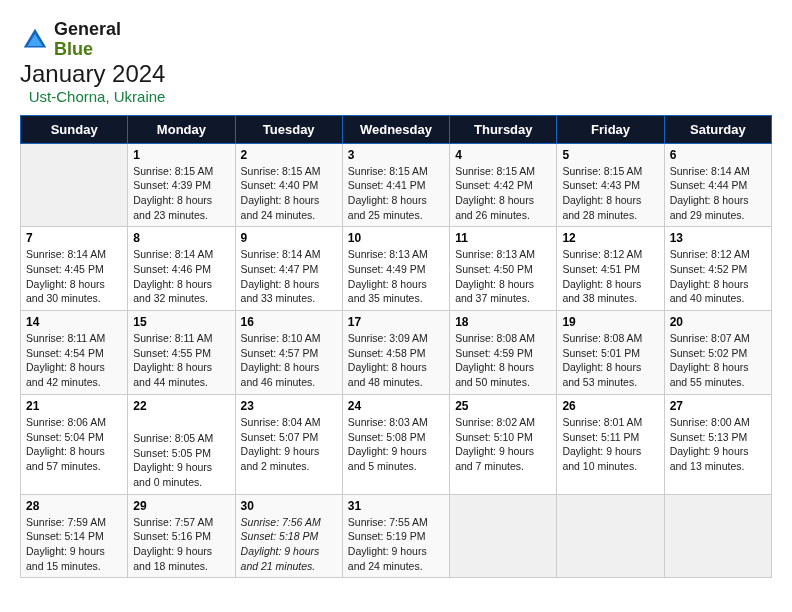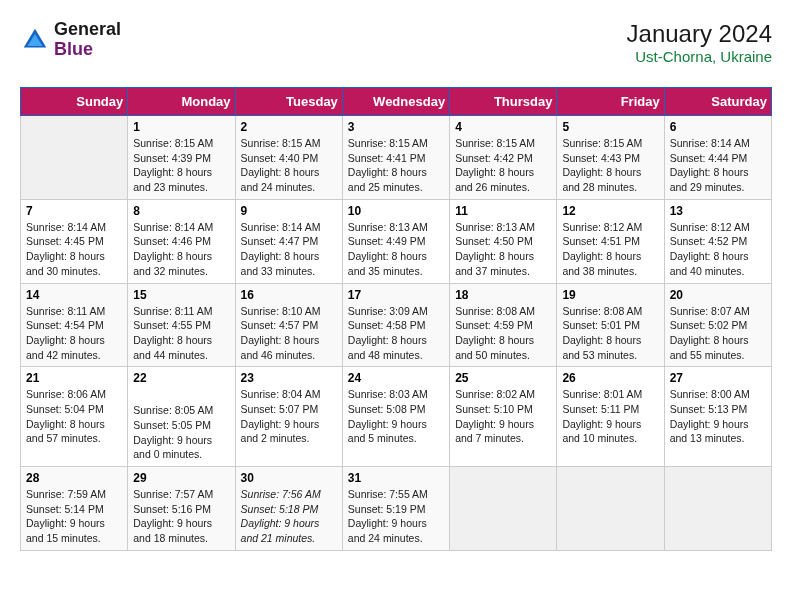--- a/index.html
+++ b/index.html
@@ -7,58 +7,59 @@
       font-family: Arial, sans-serif;
       background: #fff;
       width: 792px;
       min-height: 612px;
       padding: 20px;
     }
     .header {
       display: flex;
       justify-content: space-between;
       align-items: flex-start;
-      margin-bottom: 22px;
+      margin-bottom: 10px;
+      flex-direction: column;
     }
     .logo {
       display: flex;
       align-items: center;
       gap: 4px;
     }
     .logo-text {
       font-size: 18px;
       font-weight: bold;
       color: #1a1a1a;
       line-height: 1.1;
     }
-    .logo-text .blue { color: #701a75; }
+    .logo-text .blue { color: #4d7c0f; }
     .logo-icon {
       width: 30px;
       height: 30px;
     }
     .title-block { text-align: right; }
     .month-title {
       font-size: 24px;
       font-weight: normal;
       color: #1a1a1a;
     }
     .subtitle {
       font-size: 15px;
       color: #15803d;
     }
     table {
       width: 100%;
       border-collapse: collapse;
       font-size: 11px;
     }
     thead tr th {
-      background: #be185d;
+      background: #0f172a;
       color: #fff;
       padding: 6px 4px;
-      text-align: right;
+      text-align: center;
       font-size: 13px;
       font-weight: bold;
       border: 1px solid #1565c0;
     }
     tbody tr td {
       border: 1px solid #ccc;
       vertical-align: top;
       padding: 4px 5px;
       min-height: 70px;
       width: 14.28%;

